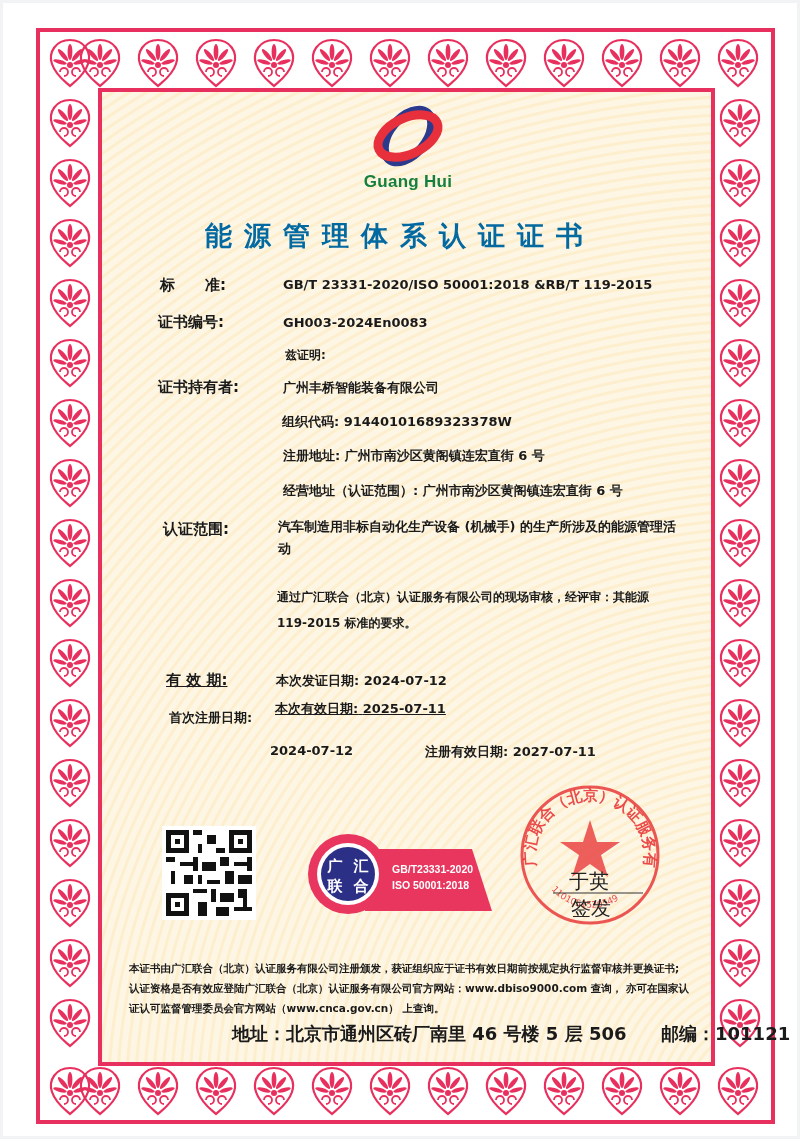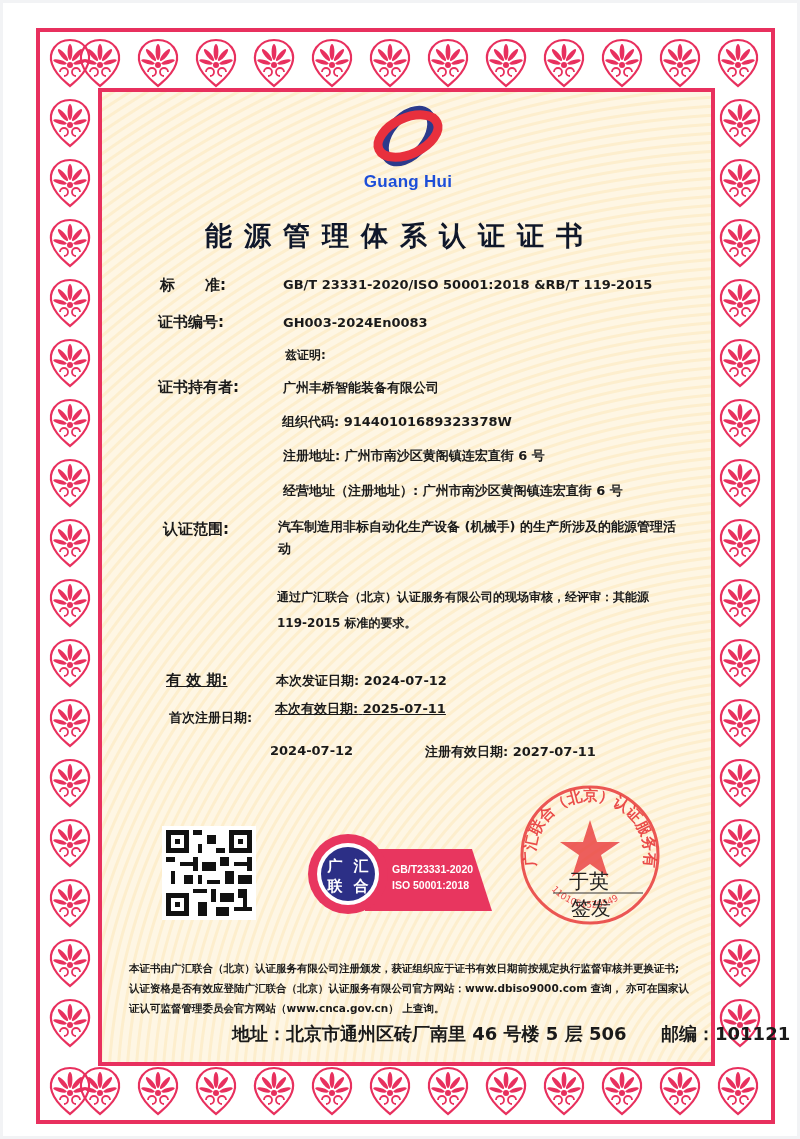--- a/index.html
+++ b/index.html
@@ -7,22 +7,22 @@
   .page{position:absolute;left:3px;top:3px;width:794px;height:1133px;background:#ffffff;}
   .frame-outer{position:absolute;left:33px;top:25px;width:739px;height:1096px;border:4px solid #e8305e;box-sizing:border-box;background:#fff;}
   .ornament{position:absolute;left:0;top:0;}
   .frame-inner{position:absolute;left:95px;top:85px;width:617px;height:978px;border:4px solid #e8305e;box-sizing:border-box;
     background:
       repeating-radial-gradient(circle at 110% 105%, #fdf3dc 0px, #fdf3dc 5px, #fbe3b3 6px, #fbe3b3 8px, #fdf3dc 9px);
   }
   .inner-fill{position:absolute;inset:0;background:rgba(255,250,238,0.45);}
   .abs{position:absolute;}
   .logo{left:358px;top:100px;width:100px;height:95px;}
-  .logo-text{position:absolute;left:0;width:100%;top:72px;text-align:center;font-family:"Liberation Sans",sans-serif;font-weight:bold;font-size:17px;color:#1d4ed8;letter-spacing:0.3px;}
-  .title{left:0;width:800px;top:218px;text-align:center;font-size:27px;font-weight:bold;letter-spacing:12px;color:#0f172a;}
+  .logo-text{position:absolute;left:0;width:100%;top:72px;text-align:center;font-family:"Liberation Sans",sans-serif;font-weight:bold;font-size:17px;color:#15803d;letter-spacing:0.3px;}
+  .title{left:0;width:800px;top:218px;text-align:center;font-size:27px;font-weight:bold;letter-spacing:12px;color:#0369a1;}
   .lbl{font-size:15px;font-weight:bold;}
   .val{font-size:13px;font-weight:bold;}
   .small{font-size:12px;font-weight:bold;}
   .para{font-size:12px;font-weight:bold;line-height:26px;}
   .qr{left:162px;top:826px;width:94px;height:94px;background:#fff;}
   .badge{left:300px;top:827px;width:200px;height:92px;}
   .seal{left:515px;top:780px;width:150px;height:150px;}
   .notice{left:129px;top:958px;width:580px;font-size:10.5px;font-weight:bold;line-height:20px;}
   .addr{left:232px;top:1022px;font-size:18px;font-weight:bold;white-space:nowrap;}
 </style>
@@ -142,21 +142,21 @@
 
 <div class="abs val" style="left:282px;top:413px;">
   <span>组织代码:</span>
   <span>91440101689323378W</span>
 </div>
 <div class="abs val" style="left:283px;top:447px;">
   <span>注册地址:</span>
   <span>广州市南沙区黄阁镇连宏直街 6 号</span>
 </div>
 <div class="abs val" style="left:283px;top:482px;">
-  <span>经营地址（注册地址）:</span>
+  <span>经营地址（认证范围）:</span>
   <span>广州市南沙区黄阁镇连宏直街 6 号</span>
 </div>
 
 <div class="abs lbl" style="left:163px;top:520px;">认证范围:</div>
 <div class="abs val" style="left:278px;top:516px;line-height:22px;">
   <div>汽车制造用非标自动化生产设备 (机械手) 的生产所涉及的能源管理活</div>
   <div>动</div>
 </div>
 
 <div class="abs para" style="left:277px;top:584px;width:432px;">

